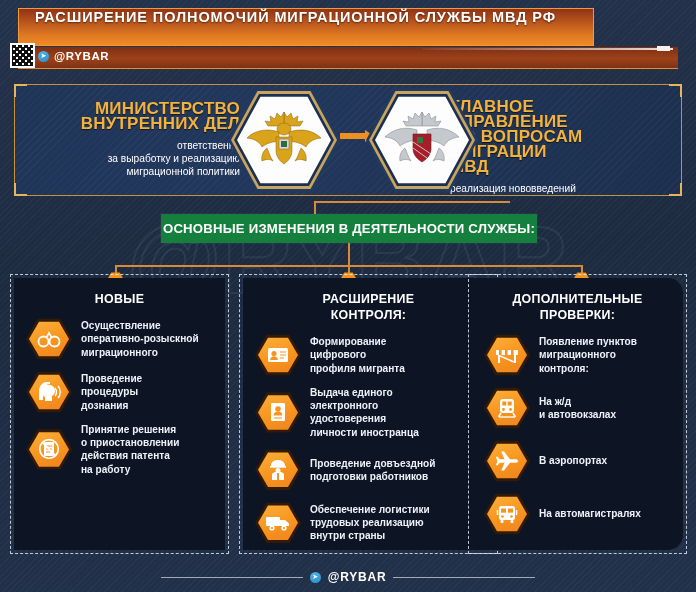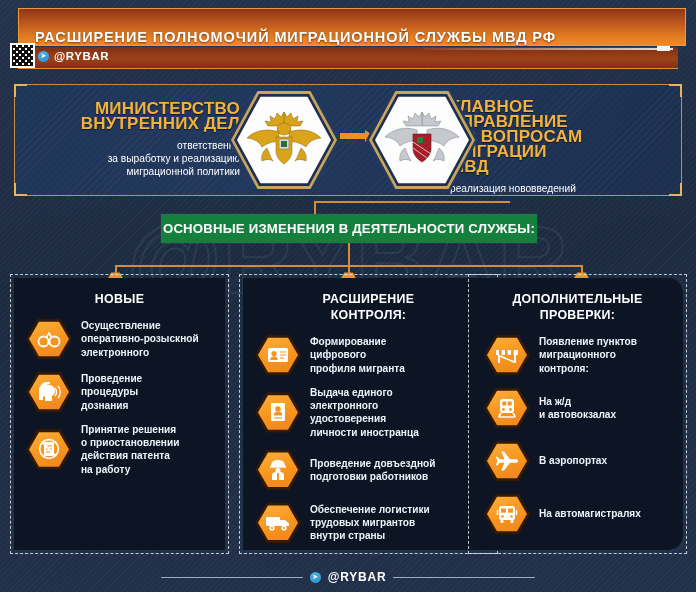--- a/index.html
+++ b/index.html
@@ -37,24 +37,24 @@
     line-height: 130px;
     text-align: center;
     white-space: nowrap;
     pointer-events: none;
     user-select: none;
   }
 
   
   .header-bar {
     position: absolute; left: 18px; top: 8px;
-    width: 668px; height: 38px;
+    width: 576px; height: 38px;
     background: linear-gradient(180deg, #8f3417 0%, #c05a1e 42%, #e07b22 75%, #f08a26 100%);
     border: 1px solid #f09a3c;
-    display: flex; align-items: flex-end;
+    display: flex; align-items: flex-start;
   }
   .header-title {
     color: #ffffff;
     font-size: 14.5px;
     font-weight: bold;
     letter-spacing: 0.9px;
     padding-left: 16px;
     text-shadow: 0 1px 2px rgba(0,0,0,.55);
     white-space: nowrap;
   }
@@ -399,21 +399,21 @@
           <svg width="24" height="18" viewBox="0 0 24 18" fill="none" stroke="#fff" stroke-width="1.8">
             <circle cx="6.5" cy="11.5" r="5"></circle>
               <circle cx="17.5" cy="11.5" r="5"></circle>
             <path d="M9 8 L12 3 L15 8" stroke-width="1.6"></path>
             <path d="M11 3.5 h2"></path>
           </svg>
         </div>
       </div>
       <div class="item-text" style="white-space:pre-line">Осуществление
 оперативно-розыскной
-электронного</div>
+миграционного</div>
     </div>
 
     <div class="item">
       <div class="item-icon">
         <div class="ic-shadow"></div>
           <div class="ic-body"></div>
         <div class="ic-glyph">
           <svg width="24" height="20" viewBox="0 0 24 20">
             <path d="M13 2 c-4 0 -7 3 -7 7 v9 h-4 v-9 c0-6 5-10 11-10 z" fill="#fff"></path>
             <path d="M6 3 c-3 0 -5 3 -5 6 c0 3 2 5 4 6 v4 h7 v-5 c2-1 3-3 3-5 c0-4 -3-6 -6-6z" fill="#fff" transform="translate(3,0)"></path>
@@ -534,21 +534,21 @@
             <rect x="1" y="3" width="14" height="9" rx="1" fill="#fff"></rect>
             <path d="M15 6 h5 l4 3.5 v2.5 h-9z" fill="#fff"></path>
             <circle cx="7" cy="14" r="2.6" fill="#fff"></circle>
               <circle cx="7" cy="14" r="1.1" fill="#f7941e"></circle>
             <circle cx="19" cy="14" r="2.6" fill="#fff"></circle>
               <circle cx="19" cy="14" r="1.1" fill="#f7941e"></circle>
           </svg>
         </div>
       </div>
       <div class="item-text" style="white-space:pre-line">Обеспечение логистики
-трудовых мигрантов
+трудовых реализацию
 внутри страны</div>
     </div>
 
   </div>
 </div>
 
 <div class="col col-3">
   <div class="col-frame">
     <i class="cf-tl"></i>
     <i class="cf-tr"></i>

